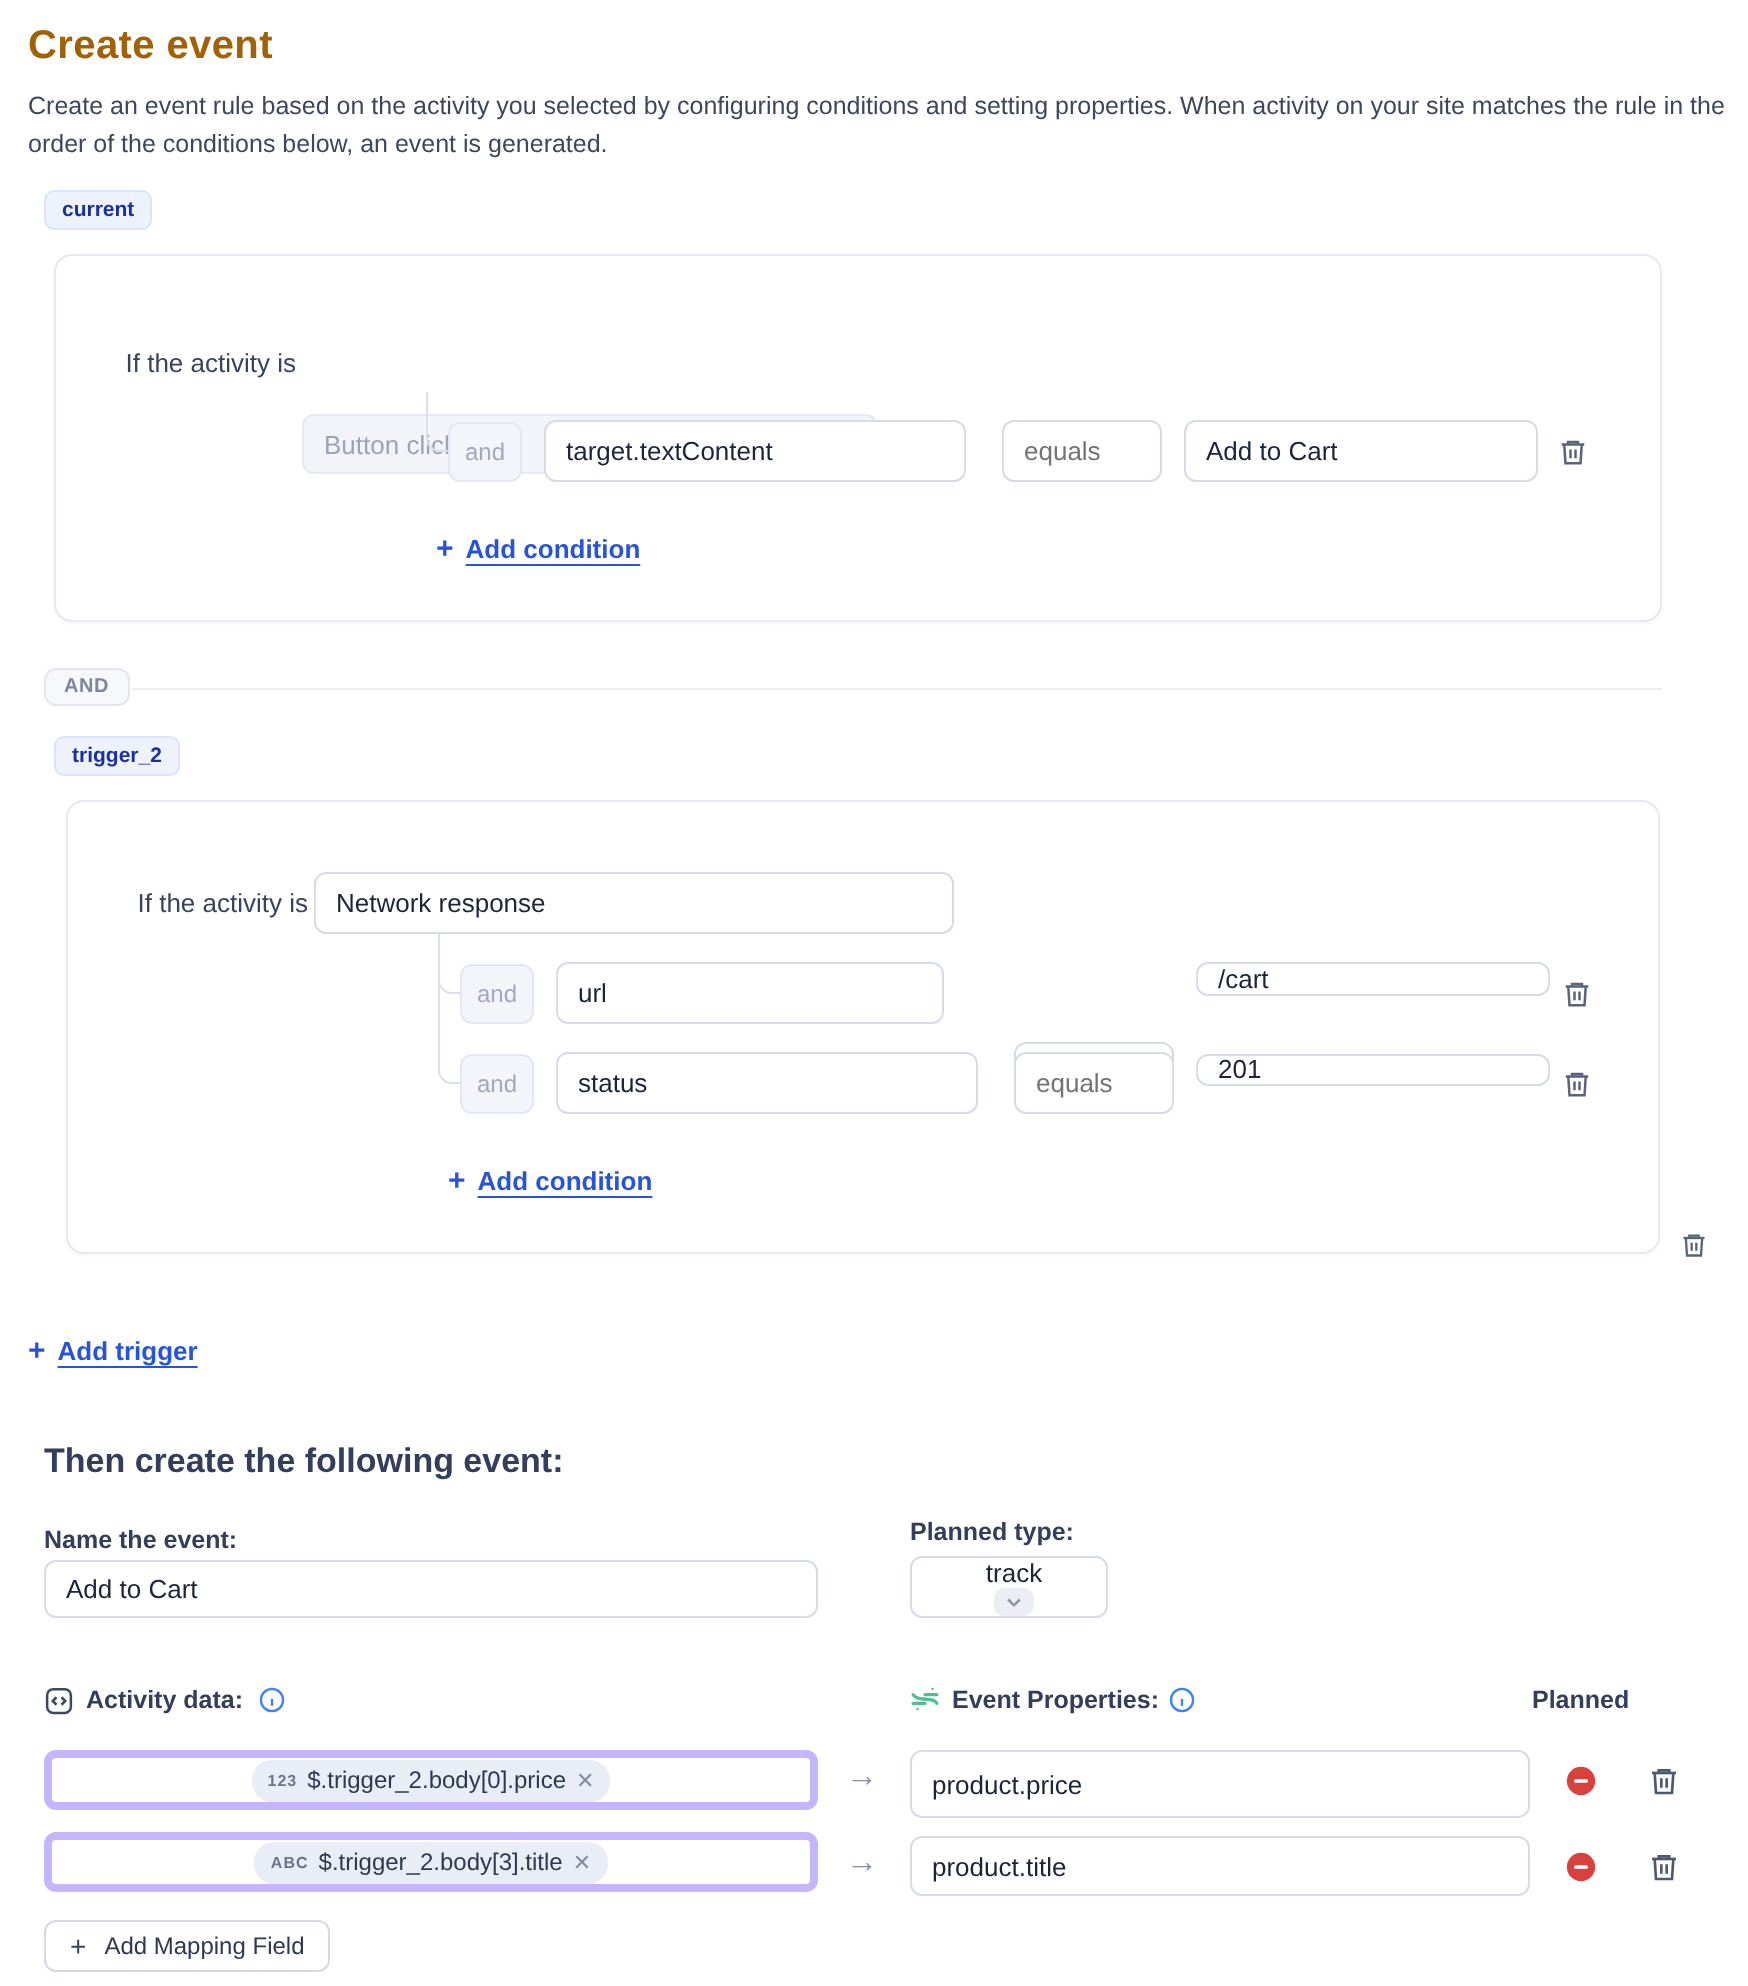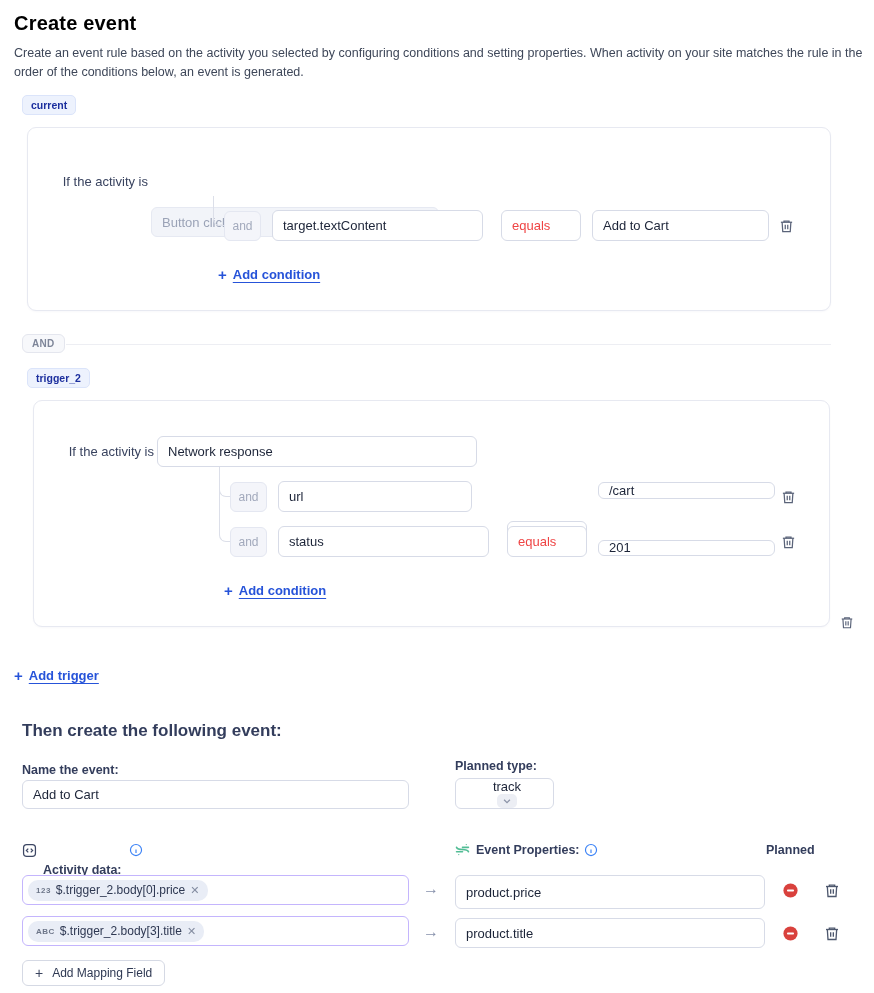--- a/index.html
+++ b/index.html
@@ -4,21 +4,21 @@
 <style>
   * { margin:0; padding:0; box-sizing:border-box; }
   html,body { background:#fff; }
   body {
     font-family:"Liberation Sans","DejaVu Sans",sans-serif;
     color:#303a58;
     width:874px; height:993px; position:relative; overflow:hidden;
   }
   .abs { position:absolute; }
 
-  .page-title { font-size:20px; font-weight:bold; color:#000000; letter-spacing:.2px; }
+  .page-title { font-size:20px; font-weight:bold; color:#a16207; letter-spacing:.2px; }
   .page-desc { font-size:12.5px; line-height:19px; color:#3e4759; width:850px; }
 
   .badge-blue {
     display:inline-block; font-size:10.5px; font-weight:bold; color:#1c2f9e;
     background:#edf2fd; border:1px solid #dbe4fa; border-radius:5px;
     padding:3px 8px;
   }
 
   .card {
     background:#fff; border:1px solid #e7e9f1; border-radius:9px;
@@ -30,21 +30,21 @@
   .input {
     background:#fff; border:1px solid #d7dbe7; border-radius:6px;
     font-family:inherit; font-size:13px; color:#1c2438;
     padding:0 10px; outline:none; width:100%; height:100%;
   }
   .input::placeholder { color:#9ba3b7; }
   .input.disabled { background:#f2f4f9; border-color:#e6e9f2; }
 
   .op-box {
     background:#fff; border:1px solid #d7dbe7; border-radius:6px;
-    font-size:13px; color:#ef4444; display:flex; align-items:center;
+    font-size:13px; color:#737373; display:flex; align-items:center;
     padding:0 10px; cursor:pointer;
   }
 
   .and-chip {
     background:#f4f5fa; border:1px solid #e4e7f1; border-radius:6px;
     font-size:12px; color:#a2a9bc; display:flex; align-items:center; justify-content:center;
     cursor:pointer;
   }
 
   .elbow {
@@ -76,22 +76,22 @@
     background:#fff; border:1px solid #d7dbe7; border-radius:6px;
     display:flex; align-items:center; justify-content:space-between;
     padding:0 5px 0 10px; font-size:13px; color:#1c2438; cursor:pointer;flex-direction:column;
   }
   .select-chevron {
     width:20px; height:20px; border-radius:5px; background:#eceef4;
     display:flex; align-items:center; justify-content:center; color:#8b93a7;
   }
 
   .map-src {
-    background:#fff; border:1px solid #c4b5fd; border-radius:6px;
-    display:flex; align-items:center; padding:0 5px;
+    background:#fff; border:4px solid #c4b5fd; border-radius:6px;
+    display:flex; align-items:center; padding:0 5px;justify-content:center;
   }
   .pill {
     background:#e9edf6; border-radius:10px; height:21px;
     display:inline-flex; align-items:center; gap:5px; padding:0 8px; font-size:12px; color:#2e3852;
   }
   .pill .ptype { font-size:8px; font-weight:bold; color:#6d7689; letter-spacing:.5px; }
   .pill .pclose { color:#848da1; font-size:11px; cursor:pointer; }
 
   .arrow { color:#8690ab; font-size:16px; }
 
@@ -177,21 +177,21 @@
         <path d="M10 10v7M14 10v7"></path>
       </svg>
   </span>
 </button>
 
 <button class="abs and-chip" style="left:230px; top:527px; width:37px; height:30px;">and</button>
 <div class="abs" style="left:278px; top:526px; width:211px; height:31px;">
   <input class="input" value="status" style="">
 </div>
 <div class="abs op-box" style="left:507px; top:526px; width:80px; height:31px;">equals</div>
-<div class="abs" style="left:598px; top:526px; width:177px; height:16px;margin-top:12px;">
+<div class="abs" style="left:598px; top:526px; width:177px; height:16px;">
   <input class="input" value="201" style="">
 </div>
 <button class="abs icon-btn" style="left:779px; top:533px; width:18px; height:18px;">
   <span>
     <svg width="15" height="16" viewBox="0 0 24 24" fill="none" stroke="#5a6379" stroke-width="2">
         <path d="M3 6h18"></path>
         <path d="M8 6V4h8v2"></path>
         <path d="M5 6l1 15h12l1-15"></path>
         <path d="M10 10v7M14 10v7"></path>
       </svg>
@@ -235,21 +235,21 @@
       </svg>
   </span>
 </div>
 
 <span class="abs" style="left:22px; top:843px;">
   <svg width="15" height="15" viewBox="0 0 24 24" fill="none" stroke="#3d4764" stroke-width="2">
       <rect x="2.5" y="2.5" width="19" height="19" rx="5"></rect>
       <path d="M10 9l-3 3 3 3M14 9l3 3-3 3"></path>
     </svg>
 </span>
-<div class="abs small-label" style="left:43px; top:863px;text-align:right;">Activity data:</div>
+<div class="abs small-label" style="left:43px; top:843px;text-align:right;">Activity data:</div>
 <span class="abs" style="left:129px; top:843px;">
   <svg width="14" height="14" viewBox="0 0 24 24" fill="none" stroke="#3b82f6" stroke-width="2">
       <circle cx="12" cy="12" r="9.5"></circle>
       <path d="M12 7.5h.01"></path>
       <path d="M12 11v6"></path>
     </svg>
 </span>
 
 <span class="abs" style="left:455px; top:842px;">
   <svg width="15" height="15" viewBox="0 0 24 24" fill="none" stroke="#52bd95" stroke-width="2.6" stroke-linecap="round">

